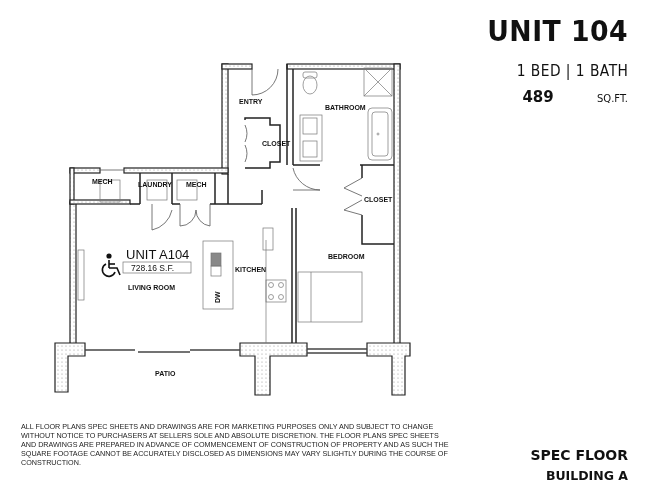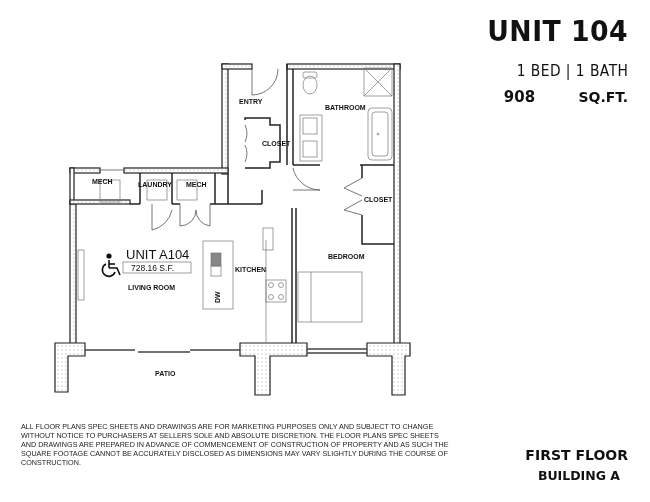--- a/index.html
+++ b/index.html
@@ -1,34 +1,34 @@
 <!DOCTYPE html>
 <html><head>
 <meta charset="utf-8">
 <style>
   html, body { margin: 0; padding: 0; background: #ffffff; }
   body { width: 650px; height: 502px; position: relative; overflow: hidden; font-family: "DejaVu Sans", sans-serif; color: #111; }
   .title { position: absolute; right: 22px; top: 14px; font-family: "DejaVu Sans", sans-serif; font-size: 29px; font-weight: bold; letter-spacing: 0.5px; color: #111; transform: scaleX(0.92); transform-origin: right center; }
   .subtitle { position: absolute; right: 22px; top: 62px; font-size: 15px; color: #111; letter-spacing: 0.5px; transform: scaleX(0.92); transform-origin: right center; }
   .sqft { position: absolute; right: 22px; top: 88px; font-size: 15px; font-weight: bold; color: #111; }
-  .sqft .unit { font-size: 14px; font-weight: bold; padding-left: 38px; }
+  .sqft .unit { font-size: 10px; font-weight: normal; padding-left: 38px; }
   .disclaimer { position: absolute; left: 21px; top: 422px; width: 430px; font-family: "Liberation Sans", sans-serif; font-size: 7.2px; line-height: 9px; color: #222; text-transform: uppercase; }
   .floor { position: absolute; right: 22px; top: 447px; font-size: 14px; font-weight: bold; text-align: right; color: #111; }
-  .building { position: absolute; right: 30px; top: 468px; font-size: 12.5px; font-weight: bold; text-align: right; color: #111; }
+  .building { position: absolute; right: 22px; top: 468px; font-size: 12.5px; font-weight: bold; text-align: right; color: #111; }
   svg.plan { position: absolute; left: 0; top: 0; }
   .rm { font-family: "Liberation Sans", sans-serif; font-size: 7px; font-weight: bold; fill: #111; }
   .unitlbl { font-family: "Liberation Sans", sans-serif; font-size: 13px; fill: #111; }
   .sf { font-family: "Liberation Sans", sans-serif; font-size: 8.5px; fill: #111; }
 </style>
 </head>
 <body>
 
 <div class="title">UNIT 104</div>
 <div class="subtitle">1 BED  |  1 BATH</div>
-<div class="sqft"><span>908</span> <span class="unit">SQ.FT.</span></div>
+<div class="sqft"><span>489</span> <span class="unit">SQ.FT.</span></div>
 
 <svg class="plan" width="650" height="502" viewBox="0 0 650 502">
   <defs>
     <pattern id="hatch" width="4" height="4" patternUnits="userSpaceOnUse">
       <rect width="4" height="4" fill="#fff"></rect>
       <circle cx="2" cy="2" r="0.6" fill="#999"></circle>
     </pattern>
   </defs>
 
   <g stroke="#222" stroke-width="1.2" fill="url(#hatch)">
@@ -172,14 +172,14 @@
   <text class="rm" x="92" y="184">MECH</text>
   <text class="rm" x="138" y="187">LAUNDRY</text>
   <text class="rm" x="186" y="187">MECH</text>
   <text class="rm" x="235" y="272">KITCHEN</text>
   <text class="rm" x="128" y="290">LIVING ROOM</text>
   <text class="rm" x="155" y="376">PATIO</text>
   <text class="rm" x="0" y="0" transform="translate(220,303) rotate(-90)">DW</text>
 </svg>
 
 <div class="disclaimer">ALL FLOOR PLANS SPEC SHEETS AND DRAWINGS ARE FOR MARKETING PURPOSES ONLY AND SUBJECT TO CHANGE WITHOUT NOTICE TO PURCHASERS AT SELLERS SOLE AND ABSOLUTE DISCRETION. THE FLOOR PLANS SPEC SHEETS AND DRAWINGS ARE PREPARED IN ADVANCE OF COMMENCEMENT OF CONSTRUCTION OF PROPERTY AND AS SUCH THE SQUARE FOOTAGE CANNOT BE ACCURATELY DISCLOSED AS DIMENSIONS MAY VARY SLIGHTLY DURING THE COURSE OF CONSTRUCTION.</div>
-<div class="floor">FIRST FLOOR</div>
+<div class="floor">SPEC FLOOR</div>
 <div class="building">BUILDING A</div>
 
 </body></html>

